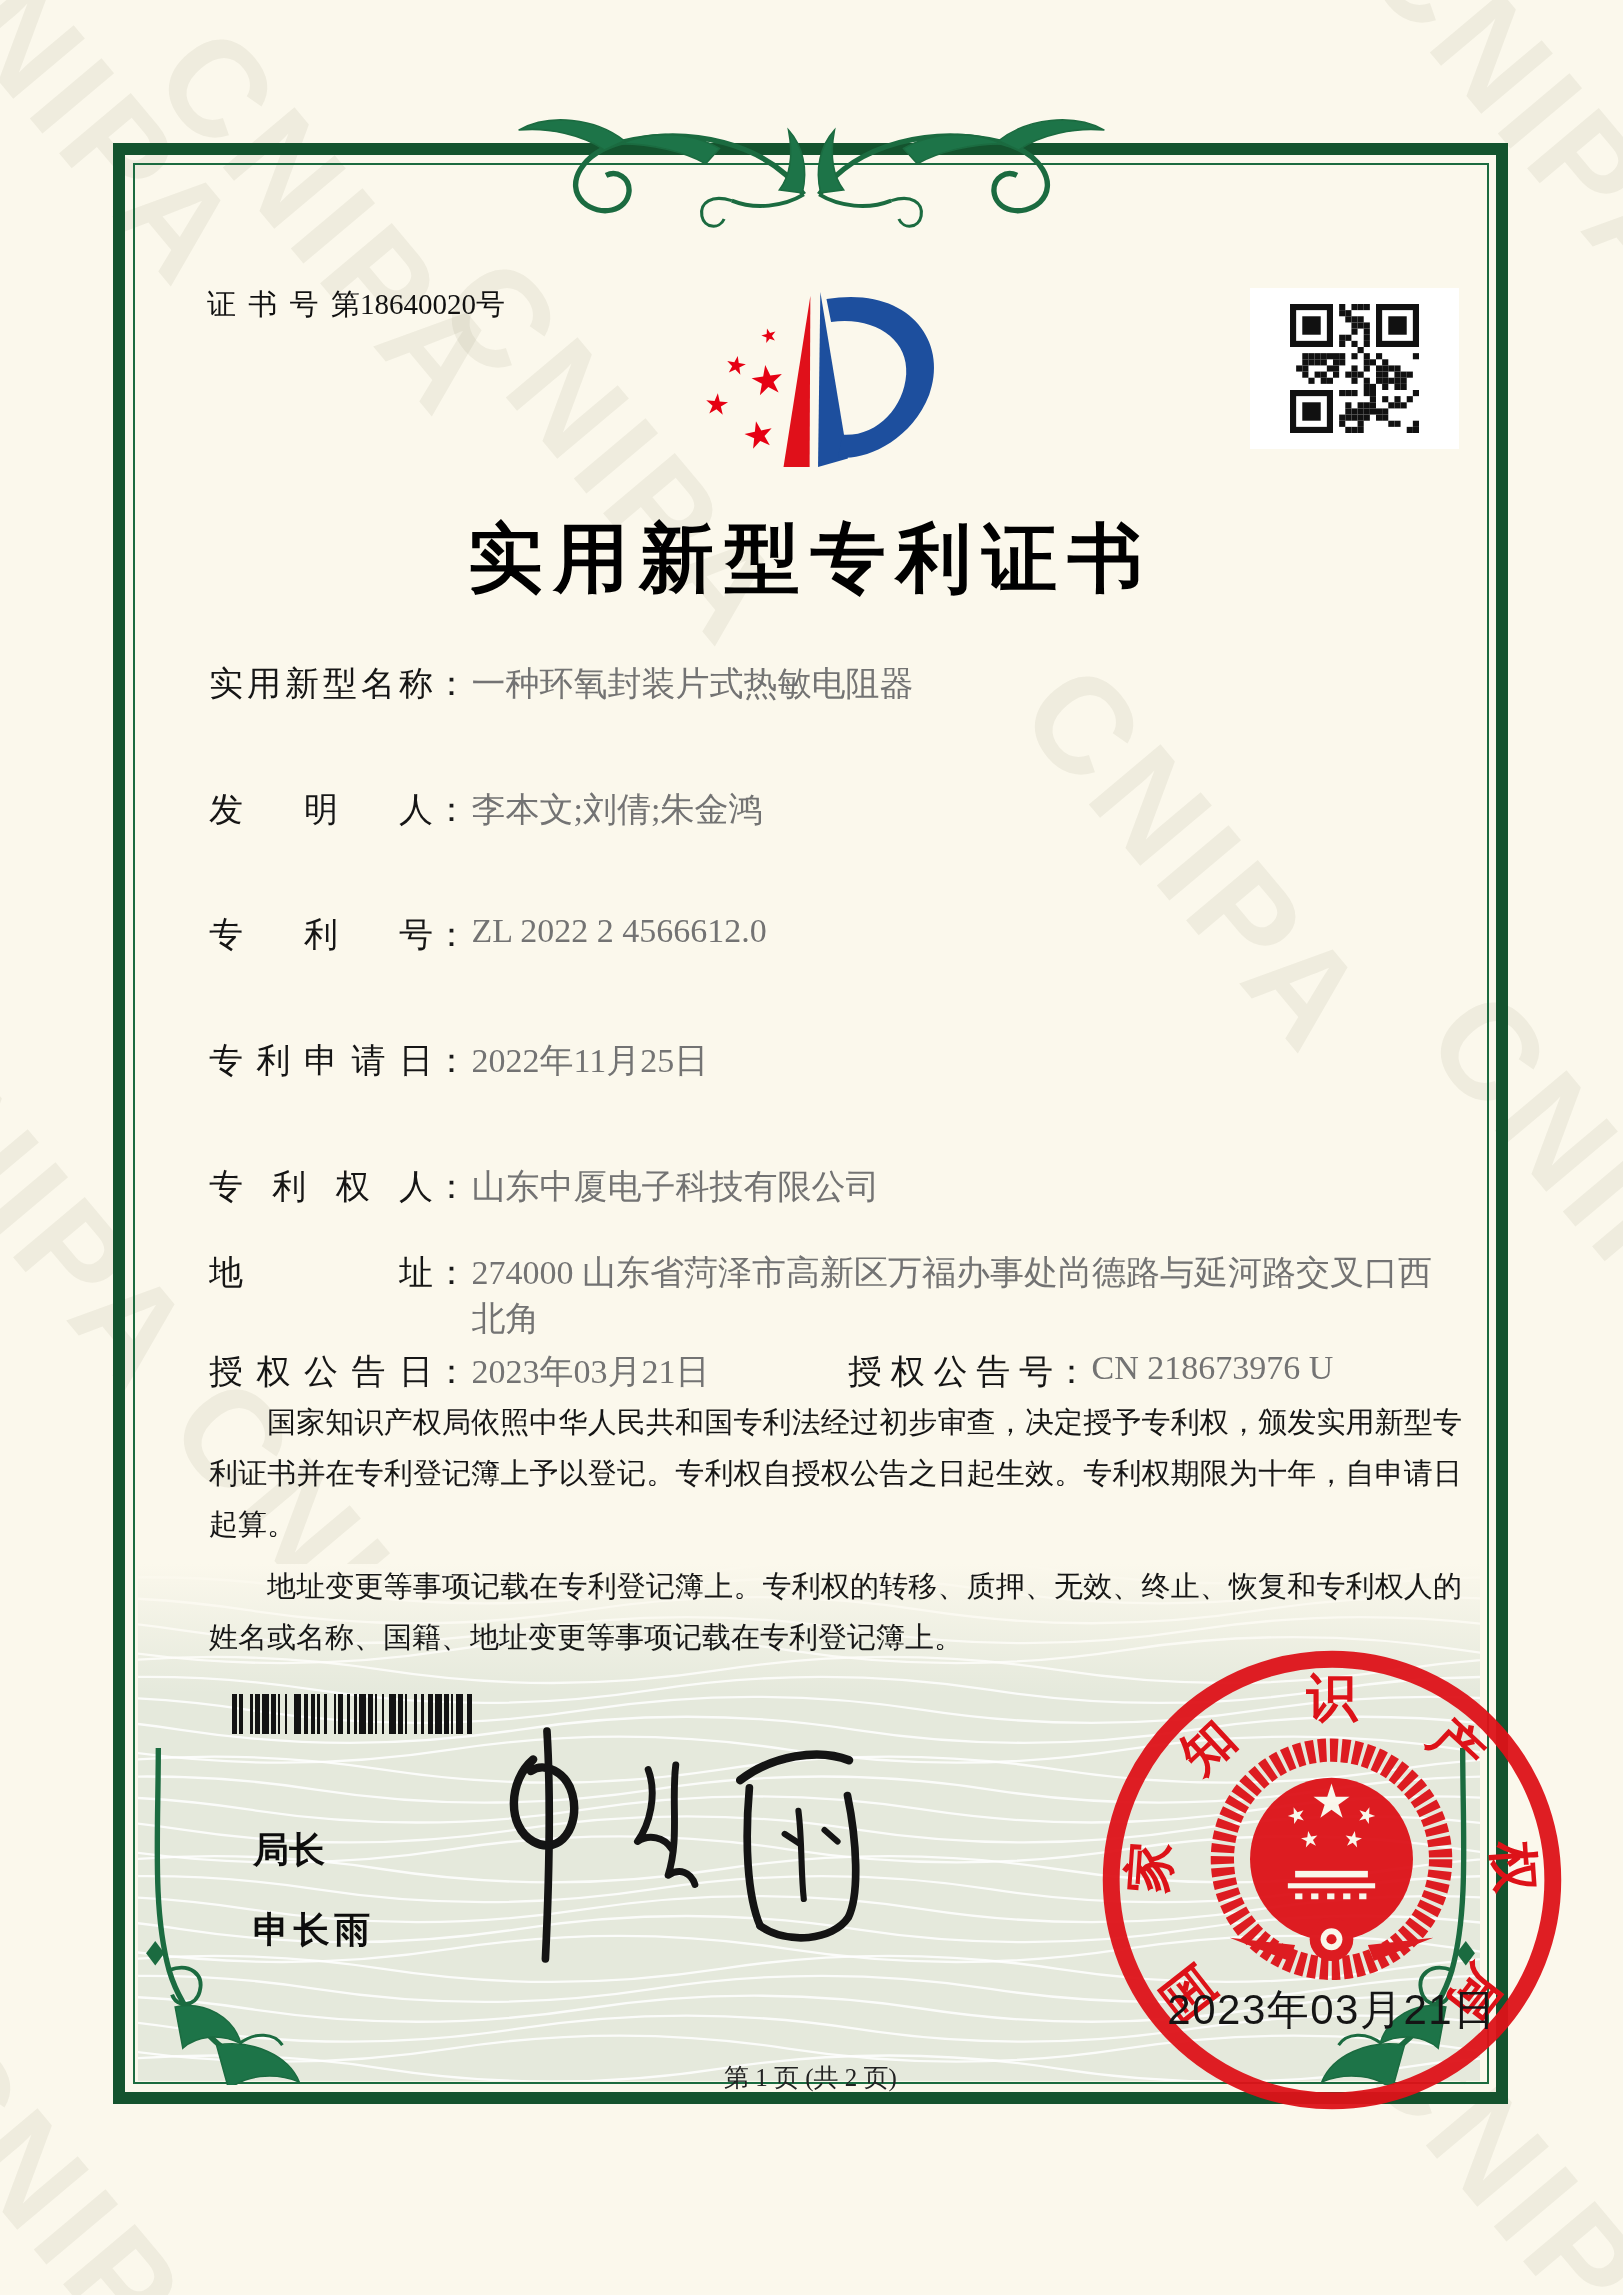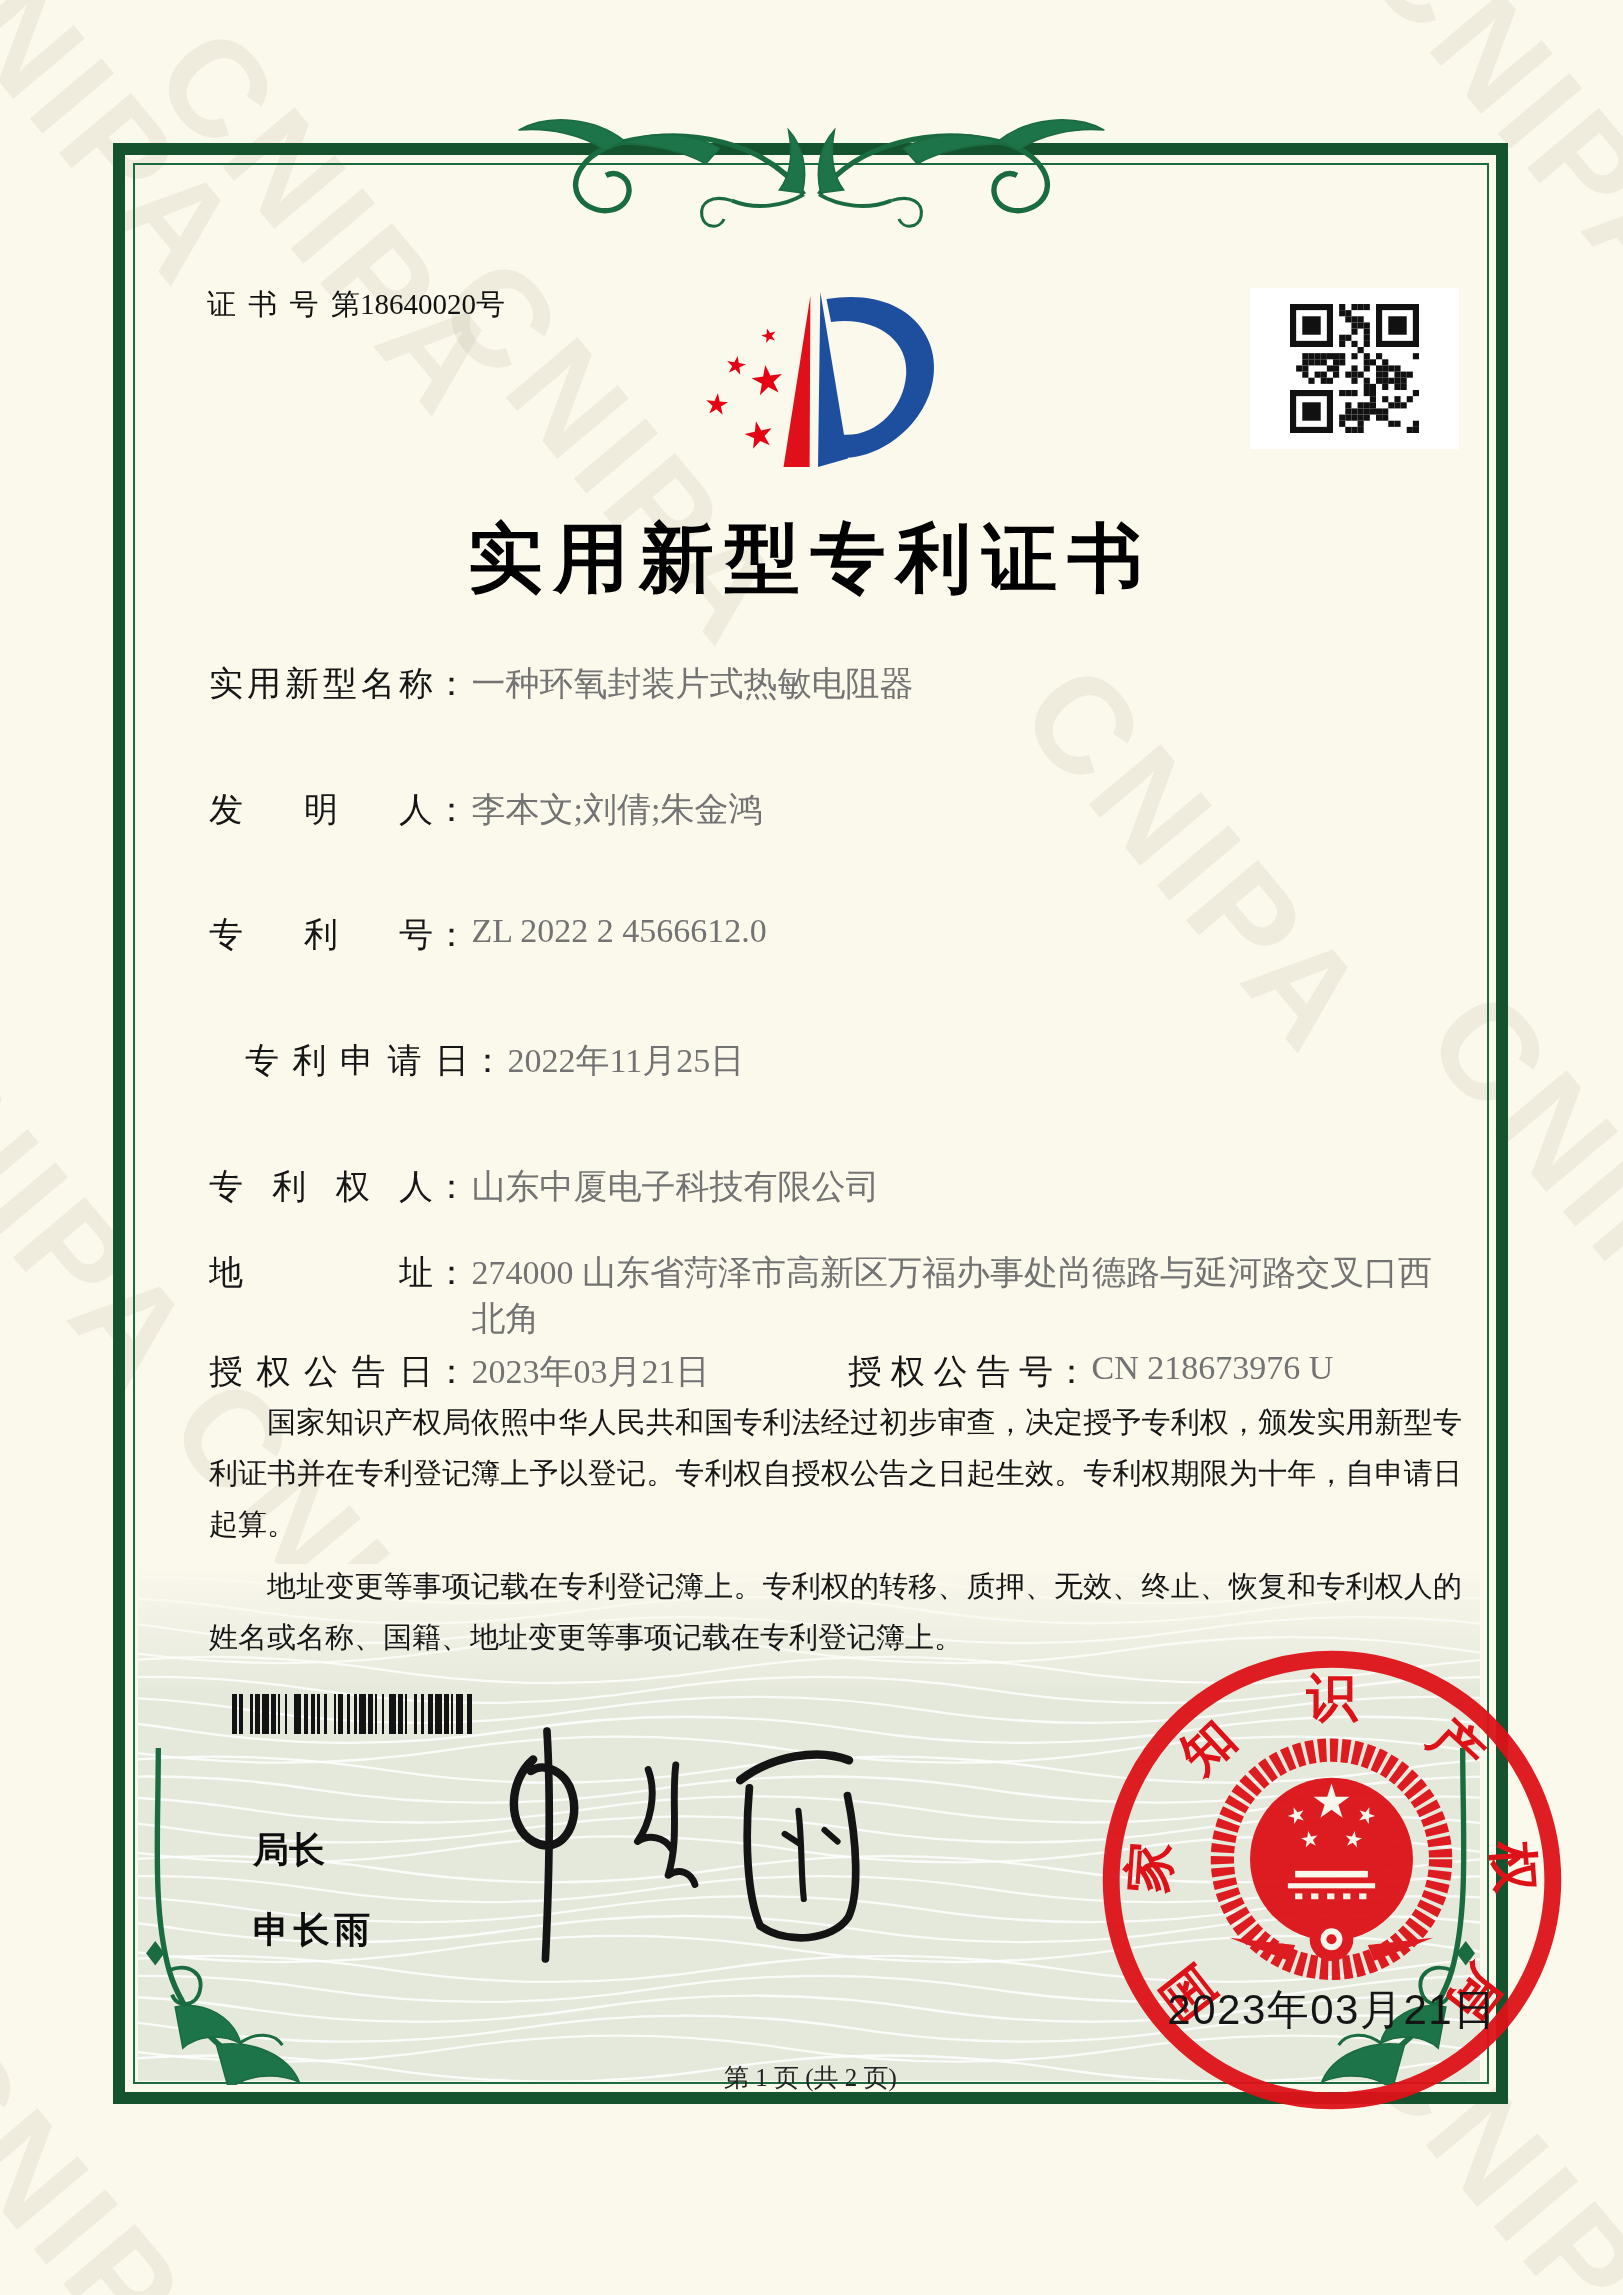--- a/index.html
+++ b/index.html
@@ -305,21 +305,21 @@
         <rect x="160" y="160" width="8" height="8" fill="#111"></rect>
       </svg>
   </div>
 
   <div class="title">实用新型专利证书</div>
 
   <div id="fields">
       <div class="field-row" style="top: 661px;"><span class="f-label">实用新型名称</span><span class="f-colon">：</span><span class="f-value">一种环氧封装片式热敏电阻器</span></div>
       <div class="field-row" style="top: 787px;"><span class="f-label">发明人</span><span class="f-colon">：</span><span class="f-value">李本文;刘倩;朱金鸿</span></div>
       <div class="field-row" style="top: 912px;"><span class="f-label">专利号</span><span class="f-colon">：</span><span class="f-value">ZL 2022 2 4566612.0</span></div>
-      <div class="field-row" style="top: 1038px; margin-left: 36px;"><span class="f-label">专利申请日</span><span class="f-colon">：</span><span class="f-value">2022年11月25日</span></div>
+      <div class="field-row" style="top: 1038px;"><span class="f-label">专利申请日</span><span class="f-colon">：</span><span class="f-value">2022年11月25日</span></div>
       <div class="field-row" style="top: 1164px;"><span class="f-label">专利权人</span><span class="f-colon">：</span><span class="f-value">山东中厦电子科技有限公司</span></div>
       <div class="field-row addr" style="top: 1250px;"><span class="f-label">地址</span><span class="f-colon">：</span><span class="f-value">274000 山东省菏泽市高新区万福办事处尚德路与延河路交叉口西北角</span></div>
     </div>
 
   <div class="field-row" style="top:1349px">
     <span class="f-label">授权公告日</span><span class="f-colon">：</span><span class="f-value">2023年03月21日</span>
     <span class="grant-right">
       <span class="f-label">授权公告号</span><span class="f-colon">：</span><span class="f-value">CN 218673976 U</span>
     </span>
   </div>

